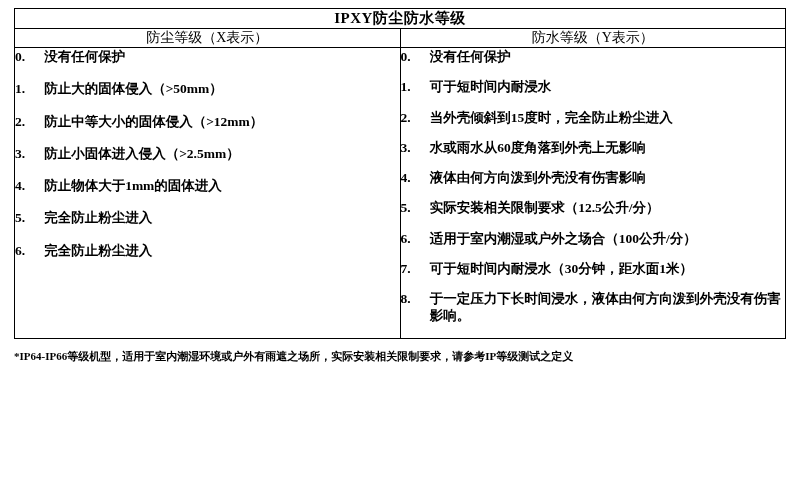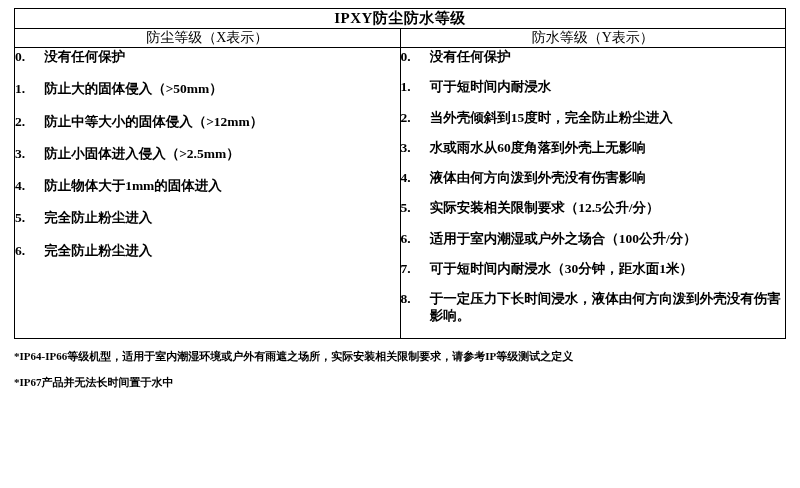--- a/index.html
+++ b/index.html
@@ -179,16 +179,15 @@
                 <span class="txt">于一定压力下长时间浸水，液体由何方向泼到外壳没有伤害影响。</span>
               </li>
           </ul>
         </td>
       </tr>
     </tbody>
   </table>
 
   <div class="notes">
     <p class="note">*IP64-IP66等级机型，适用于室内潮湿环境或户外有雨遮之场所，实际安装相关限制要求，请参考IP等级测试之定义</p>
-    <p class="note">*IP67产品并无法长时间置于水中</p>
   </div>
 
 </div>
 
 </body></html>

